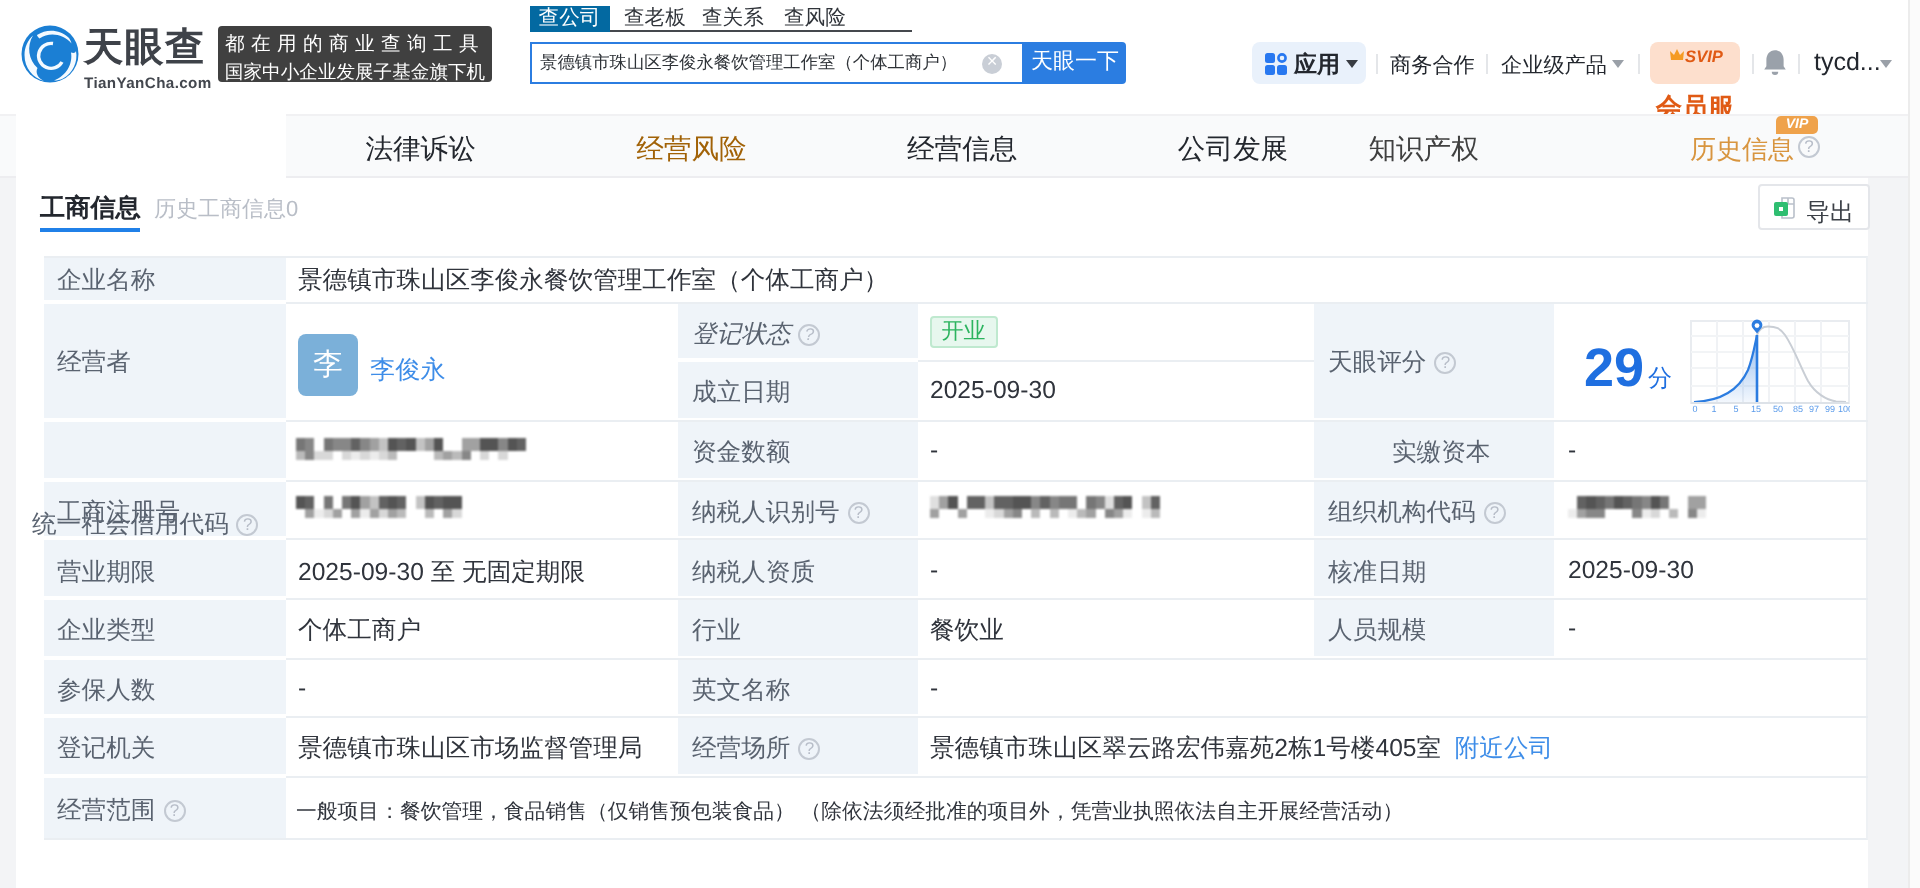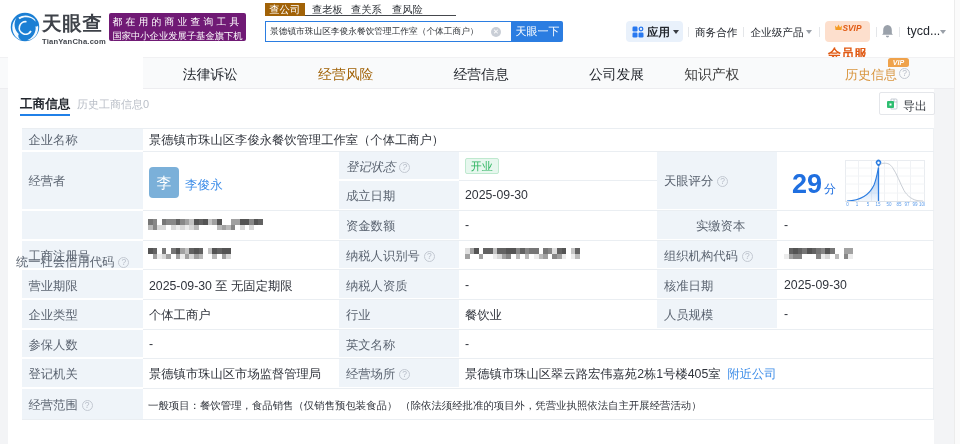--- a/index.html
+++ b/index.html
@@ -20,27 +20,27 @@
 <svg class="abs" style="left:10px;top:12px;" width="30" height="30" viewBox="0 0 60 60">
   <circle cx="30" cy="30" r="28.5" fill="#1b7fd4"></circle>
   <path d="M17 11 C 27 4.5 40 5.5 49 14 C 50 15.5 51 17.5 51.5 19.5 C 43 9.5 29 8 19.5 14.5 C 18 13 17 12 17 11 Z" fill="#f4faff"></path>
   <path d="M24 57 C 13 54 4.5 44 4.5 31 C 4.5 23 8 16 13 11.5 C 6.5 22 8.5 36 17.5 44 C 15 49 18 54 24 57 Z" fill="#f4faff"></path>
   <path d="M56 27 C 58 38 53 49 43 54.5 C 40 56 37 56.5 34 56.5 C 46 52 53 40 51 28.5 C 53.5 29.5 55.5 29 56 27 Z" fill="#f4faff"></path>
   <path d="M33 19.5 A 12.5 12.5 0 1 0 42 38" fill="none" stroke="#f4faff" stroke-width="3.4"></path>
 </svg>
 <div class="abs" style="left:42px;top:10px;width:120px;font-size:19.5px;font-weight:bold;color:#3e4249;letter-spacing:.8px;">天眼查</div>
 <div class="abs" style="left:42px;top:36.5px;font-size:7.6px;font-weight:bold;color:#43474e;letter-spacing:.2px;">TianYanCha.com</div>
 
-<div class="abs" style="left:109px;top:13px;width:137px;height:28px;background:#701a75;border-radius:2px;color:#fff;text-align:center;">
+<div class="abs" style="left:109px;top:13px;width:137px;height:28px;background:#404040;border-radius:2px;color:#fff;text-align:center;">
   <div style="font-size:9.8px;letter-spacing:3.2px;margin-top:2.5px;">都在用的商业查询工具</div>
   <div style="font-size:9.3px;letter-spacing:0;margin-top:1px;">国家中小企业发展子基金旗下机构</div>
 </div>
 
 <div class="abs" style="left:265px;top:15.1px;width:191px;height:1.2px;background:#45484d;"></div>
-<div class="abs" style="left:265px;top:3px;width:39.5px;height:13.2px;background:#a16207;color:#fff;font-size:10.3px;text-align:center;line-height:13.5px;">查公司</div>
+<div class="abs" style="left:265px;top:3px;width:39.5px;height:13.2px;background:#0369a1;color:#fff;font-size:10.3px;text-align:center;line-height:13.5px;">查公司</div>
 <div class="abs" style="left:312px;top:3px;font-size:10.3px;color:#30343a;line-height:13.5px;">查老板</div>
 <div class="abs" style="left:351px;top:3px;font-size:10.3px;color:#30343a;line-height:13.5px;">查关系</div>
 <div class="abs" style="left:392px;top:3px;font-size:10.3px;color:#30343a;line-height:13.5px;">查风险</div>
 
 <div class="abs" style="left:264.5px;top:21px;width:247.5px;height:20.5px;background:#fff;border:1px solid #2b7de1;"></div>
 <div class="abs" style="left:270px;top:26px;font-size:8.7px;color:#2f3338;letter-spacing:0;">景德镇市珠山区李俊永餐饮管理工作室（个体工商户）</div>
 <div class="abs" style="left:491px;top:27px;width:10px;height:10px;background:#c9ced6;border-radius:50%;color:#fff;font-size:7px;line-height:10px;text-align:center;">✕</div>
 <div class="abs" style="left:512px;top:21px;width:51px;height:20.5px;background:#2b7de1;border-radius:0 2px 2px 0;color:#fff;font-size:11px;text-align:center;line-height:20.5px;">天眼一下</div>
 
 <div class="abs" style="left:626px;top:20.5px;width:56.5px;height:21.5px;background:#e9f1fb;border-radius:4px;"></div>

